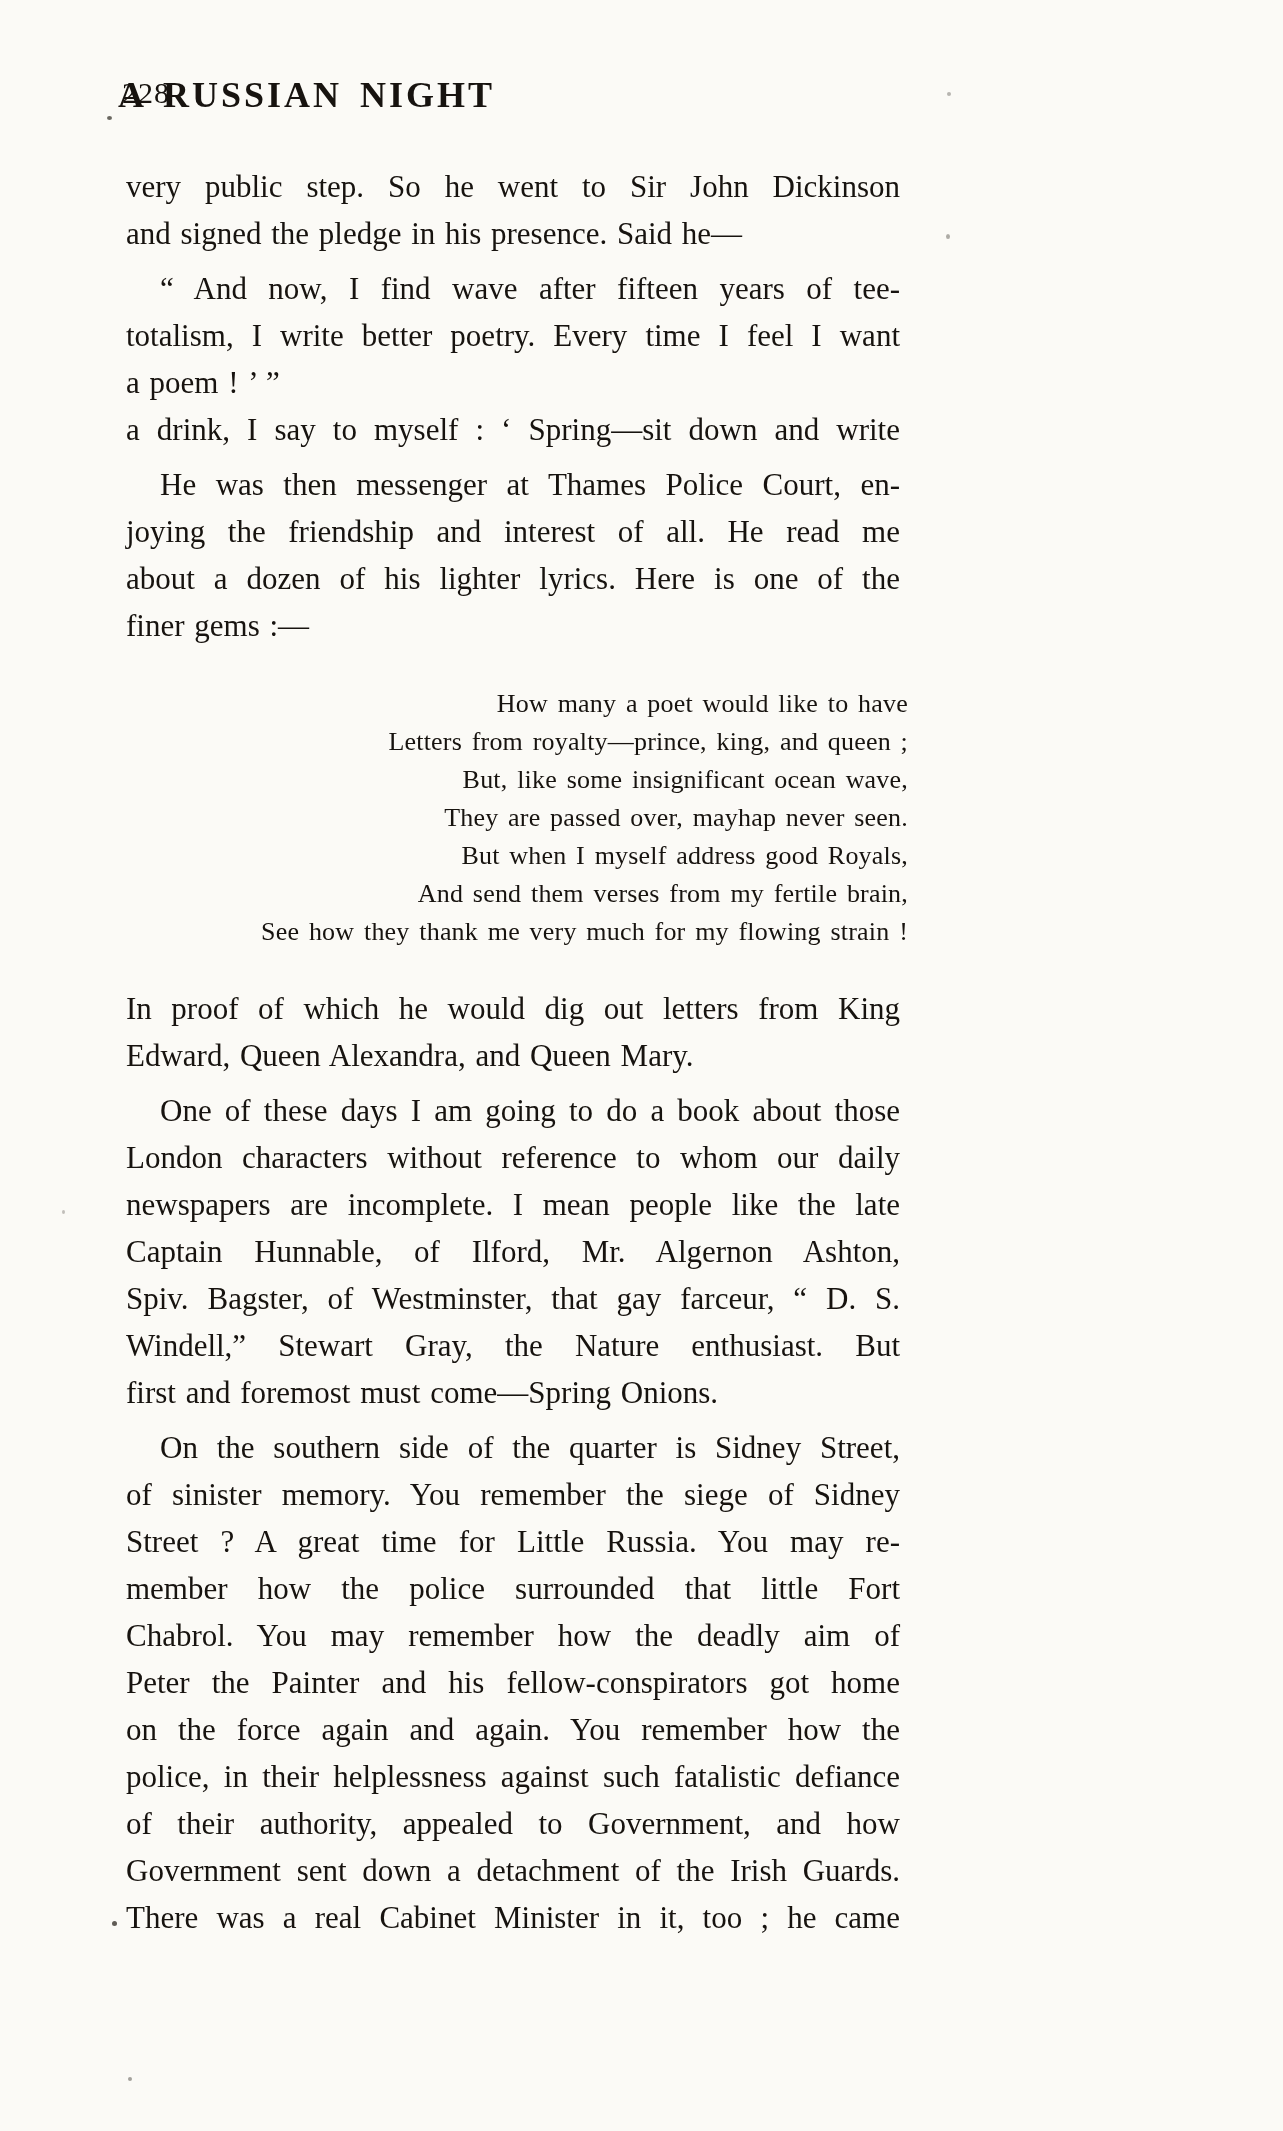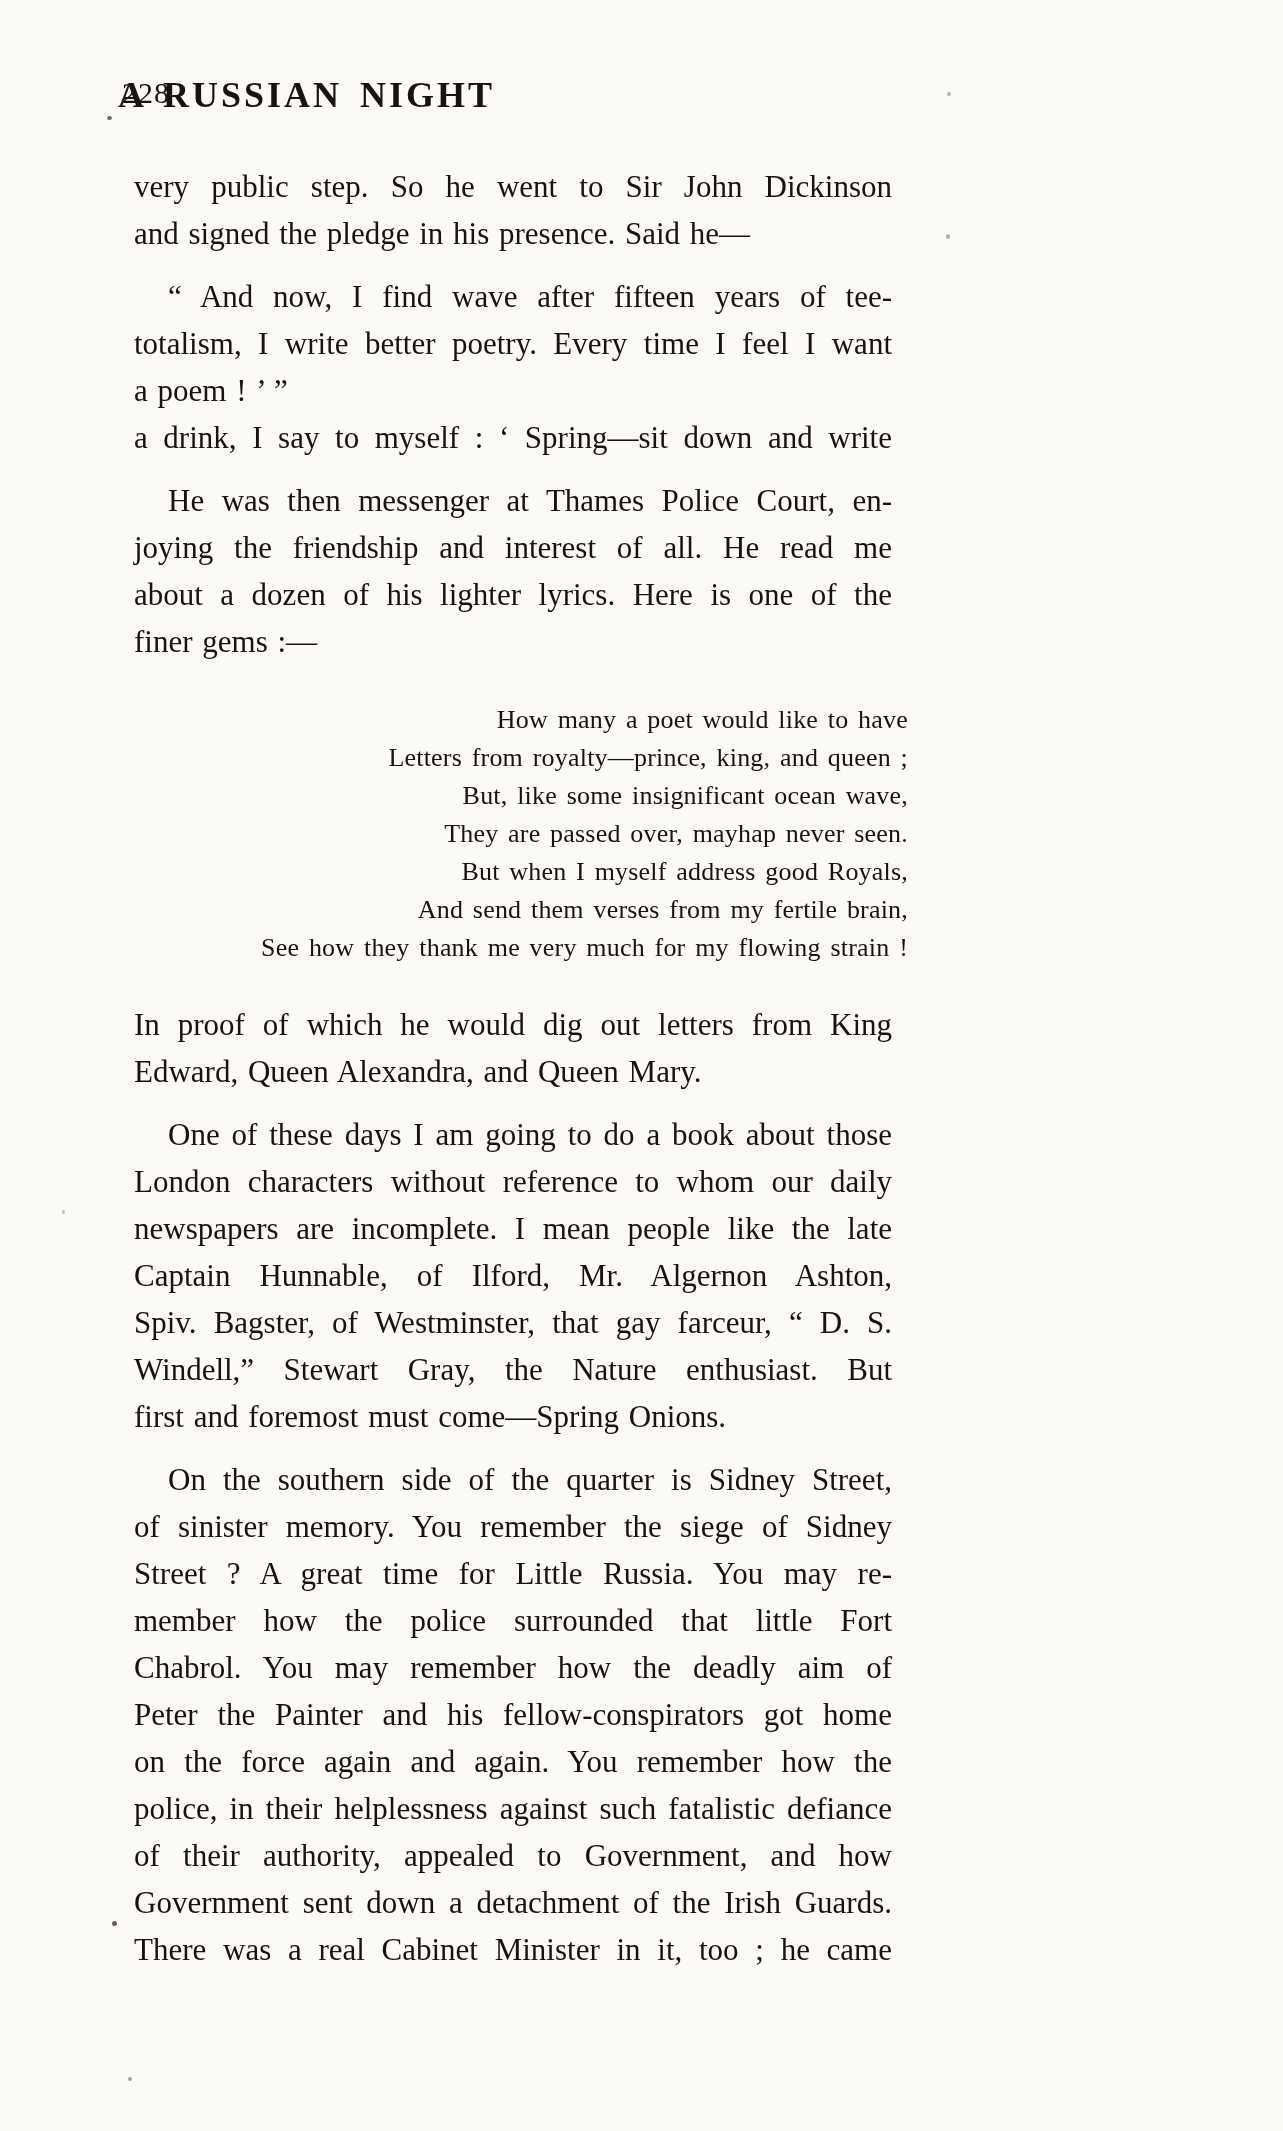--- a/index.html
+++ b/index.html
@@ -32,21 +32,21 @@
     letter-spacing: 1px;
   }
   .running-title {
     text-align: left;
     font-size: 36px;
     letter-spacing: 3px;
     padding-top: 2px;
     word-spacing: 6px;
     font-weight: bold;
   }
-  .para { margin: 16px; }
+  .para { margin: 8px; }
   .para.body .line {
     font-size: 31px;
     line-height: 47px;
     word-spacing: 2px;
   }
   .line.j {
     text-align: justify;
     text-align-last: justify;
   }
   .para.indent .line.first { text-indent: 34px; }

